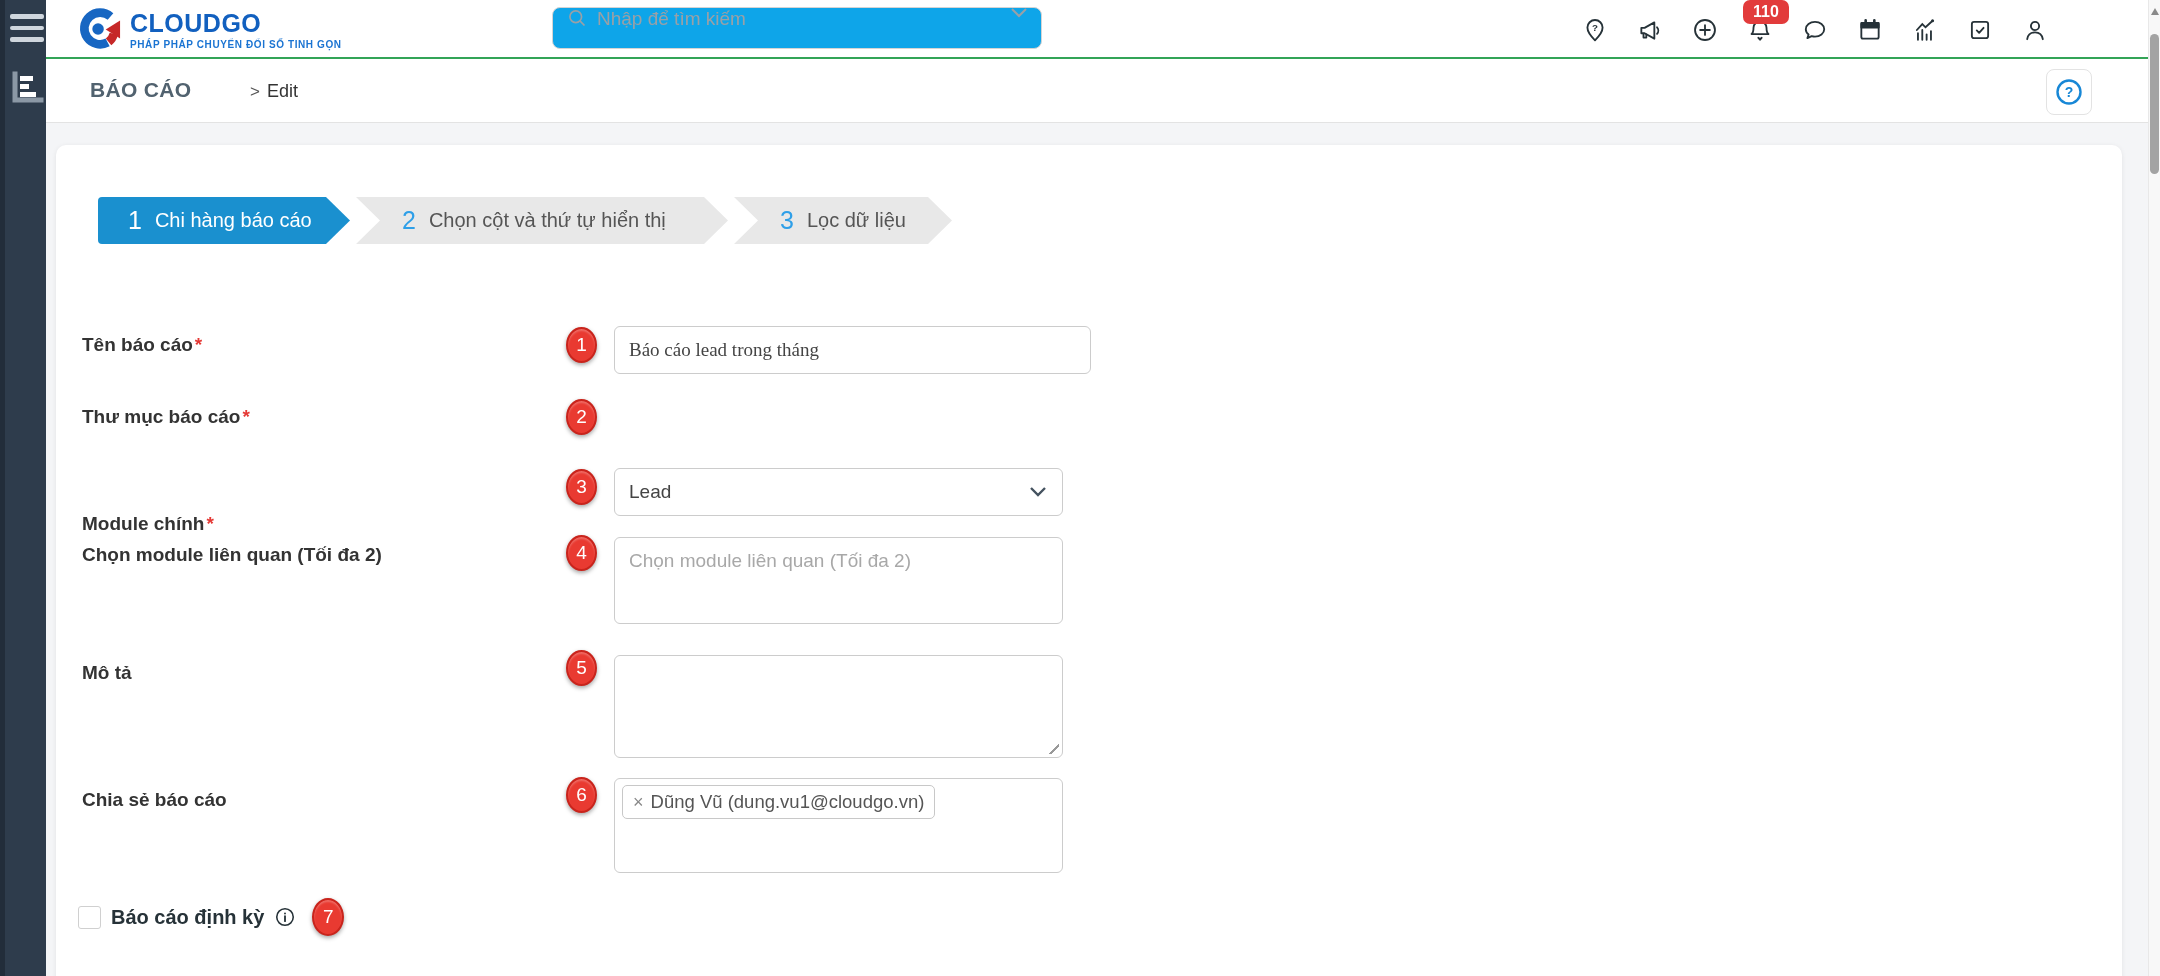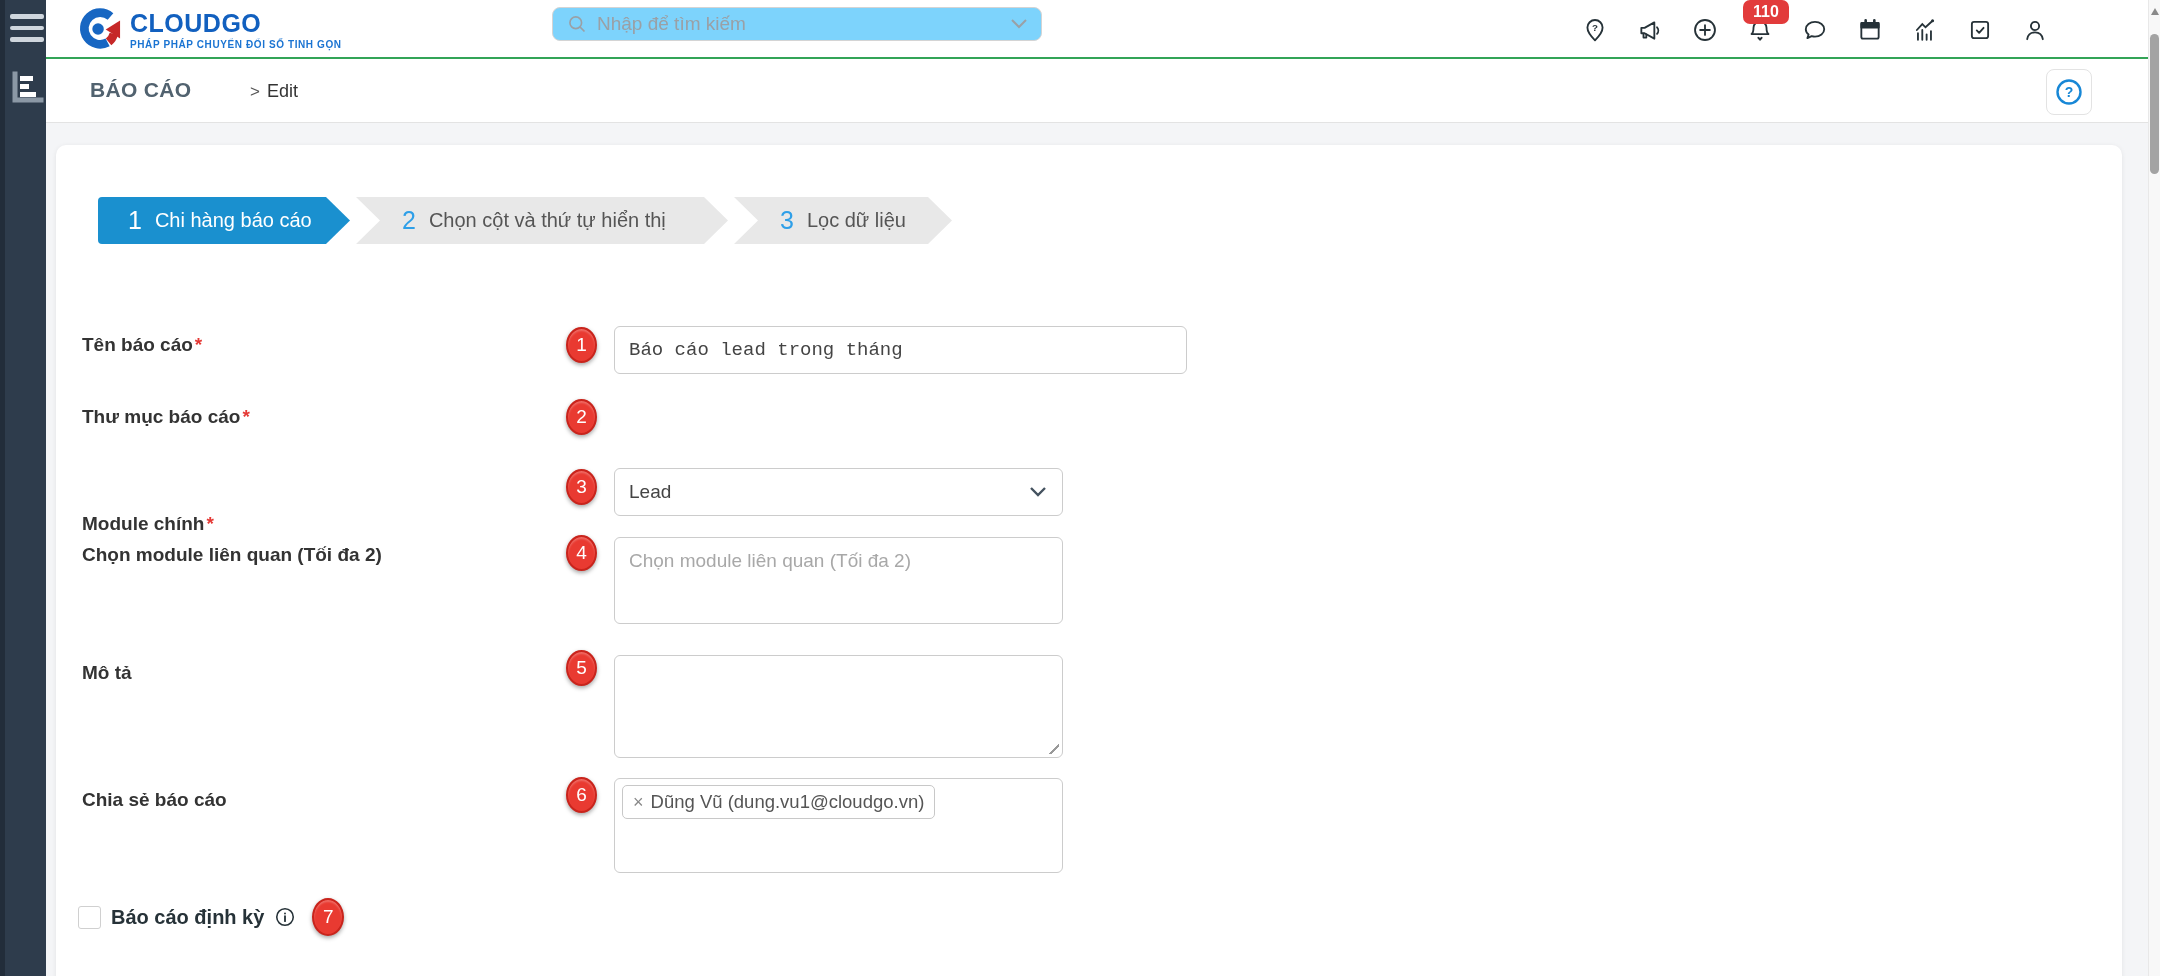--- a/index.html
+++ b/index.html
@@ -14,21 +14,21 @@
   .sidebar-edge { position:absolute; left:0; top:0; width:5px; height:100%; background:#222d3a; }
   .hamburger { position:absolute; left:10px; top:14px; width:34px; height:30px; background:none; border:none; cursor:pointer; }
   .hamburger span { display:block; width:34px; height:4.5px; background:#cfd6dd; border-radius:2px; margin-bottom:7px; }
   .side-icon-btn { position:absolute; left:6px; top:66px; width:40px; height:44px; background:none; border:none; cursor:pointer; }
 
   
   .topbar { position:absolute; left:46px; top:0; right:0; height:59px; background:#fff; border-bottom:2px solid #33a457; z-index:20; }
   .logo { position:absolute; left:30px; top:5px; display:flex; align-items:center; gap:8px; }
   .logo-text-title { font-size:25px; font-weight:bold; color:#1260bf; letter-spacing:.5px; line-height:30px; }
   .logo-text-tagline { font-size:10px; font-weight:bold; color:#1b74d2; letter-spacing:.6px; margin-top:1px; }
-  .search { position:absolute; left:506px; top:7px; width:490px; height:34px; border:1px solid #d4d4d4; border-radius:8px; background:#7dd3fc; display:flex; align-items:center; padding:0 14px; }
+  .search { position:absolute; left:506px; top:7px; width:490px; height:42px; border:1px solid #d4d4d4; border-radius:8px; background:#0ea5e9; display:flex; align-items:flex-start; padding:0 14px; }
   .search input { flex:1; border:none; outline:none; font-size:19px; color:#444; font-family:inherit; margin-left:10px; background:transparent; }
   .search input::placeholder { color:#9aa0a6; }
   .hicons { position:absolute; left:1536px; top:0; height:59px; display:flex; align-items:center; gap:29px; }
   .hicon { width:26px; height:26px; background:none; border:none; cursor:pointer; padding:0; position:relative;text-align:center; }
   .notif-badge { position:absolute; left:-4px; top:-17px; min-width:46px; height:24px; background:#e23b3b; color:#fff; font-size:16px; font-weight:bold; border-radius:7px; display:flex; align-items:center; justify-content:center; padding:0 6px; }
 
   
   .crumbbar { position:absolute; left:46px; top:61px; right:12px; height:62px; background:#fff; border-bottom:1px solid #e3e3e3; z-index:10; }
   .crumb-section { position:absolute; left:44px; top:17px; font-size:21px; font-weight:bold; color:#51626f; letter-spacing:.3px; }
   .crumb-rest { position:absolute; left:204px; top:20px; font-size:18px; color:#333; display:flex; gap:7px; align-items:center; }
@@ -52,21 +52,21 @@
   .step-2 { width:372px; }
   .step-3 { width:218px; }
 
   
   .flabel { position:absolute; left:26px; width:430px; font-size:19px; font-weight:600; color:#333; line-height:24px; }
   .req { color:#e53935; margin-left:2px; font-weight:600; }
   .num-badge { position:absolute; width:31px; height:36px; border-radius:50%; background:#e93a31; border:2px solid #c9241c;
     box-shadow:0 2px 4px rgba(0,0,0,.35), inset 0 2px 2px rgba(255,255,255,.25);
     color:#fff; font-size:19px; display:flex; align-items:center; justify-content:center; z-index:5; }
   .ctl { position:absolute; left:558px; background:#fff; border:1px solid #cccccc; border-radius:6px; font-size:19px; color:#444; }
-  .ctl-text { width:573px; height:48px; padding:0 14px; outline:none; font-family:Liberation Mono, monospace; }
+  .ctl-text { width:477px; height:48px; padding:0 14px; outline:none; font-family:Liberation Serif, serif; }
   .ctl-select { width:449px; height:48px; display:flex; align-items:center; padding:0 44px 0 14px; cursor:pointer; }
   .sel-chev { position:absolute; right:16px; top:50%; margin-top:-5px; }
   .ctl-box { width:449px; }
   .placeholder-text { color:#a8a8a8; }
   .ms-placeholder { padding:12px 14px; display:block; }
   .resize-handle { position:absolute; right:3px; bottom:3px; width:12px; height:12px;
     clip-path:polygon(100% 0, 100% 100%, 0 100%);
     background:repeating-linear-gradient(135deg, transparent 0 2.5px, #999 2.5px 4.5px, transparent 4.5px 7px); }
   .tag { position:absolute; left:7px; top:6px; height:34px; border:1px solid #c8c8c8; border-radius:5px; background:#fff;
     display:flex; align-items:center; padding:0 10px; font-size:18.5px; color:#555; gap:7px; white-space:nowrap; }

